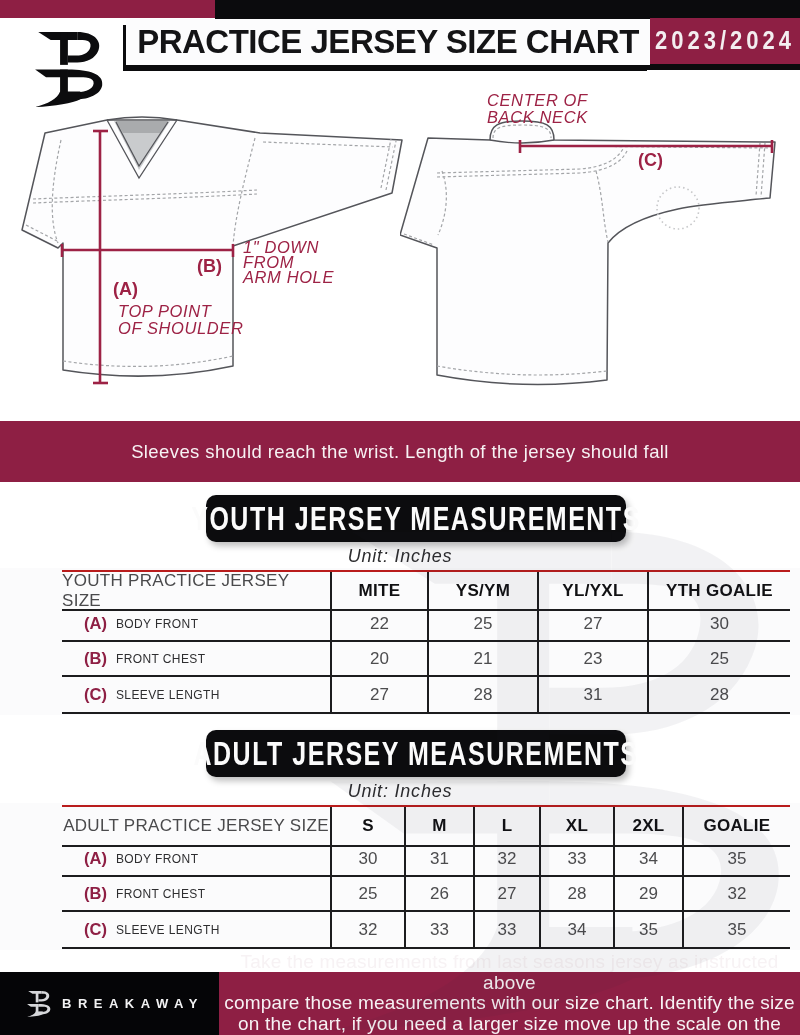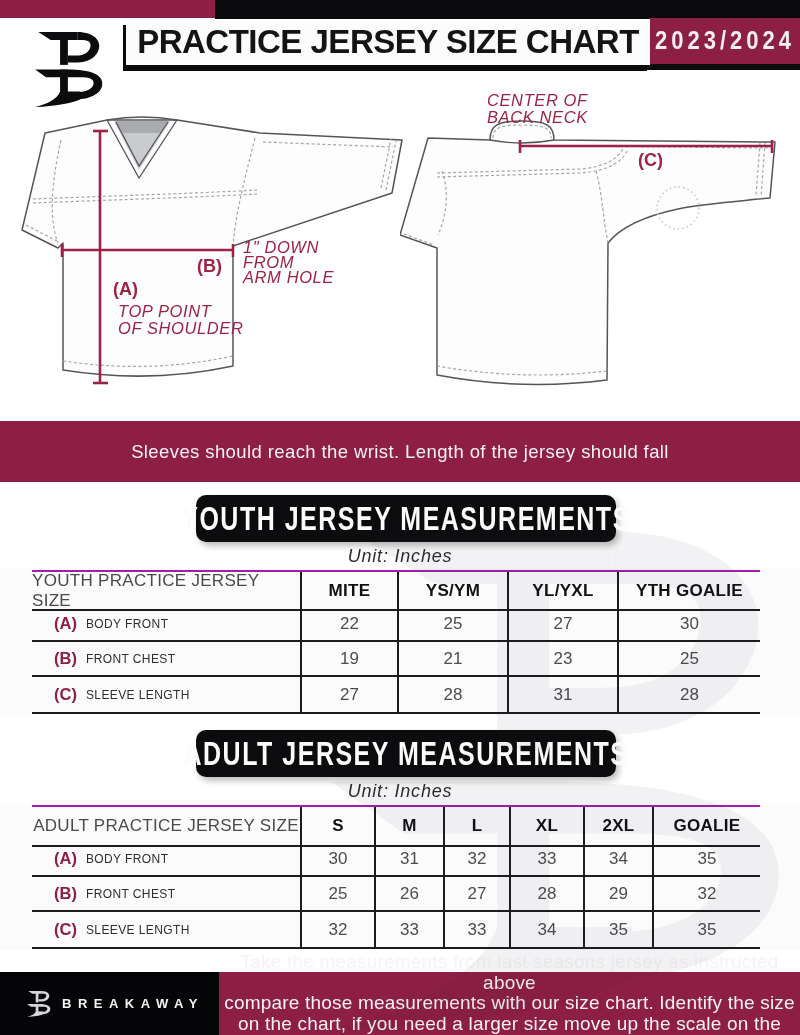--- a/index.html
+++ b/index.html
@@ -30,30 +30,30 @@
   .mkey{fill:#9d2245;font-weight:bold;font-size:18px;font-family:"Liberation Sans",sans-serif;}
   .mnote{fill:#9d2245;font-style:italic;font-size:16.5px;letter-spacing:.6px;
          font-family:"Liberation Sans",sans-serif;}
 
   
   .notice{left:0;top:421px;width:800px;height:61px;background:#8e1f44;color:#f7f2f4;
           display:flex;flex-direction:column;align-items:center;justify-content:center;
           font-size:18.5px;line-height:27px;letter-spacing:.4px;text-align:center;}
 
   
-  .pill{left:196px;width:420px;height:47px;background:#0c0c0e;border-radius:10px;
+  .pill{left:206px;width:420px;height:47px;background:#0c0c0e;border-radius:10px;
         display:flex;align-items:center;justify-content:center;box-shadow:3px 4px 6px rgba(0,0,0,.25);text-align:right;}
   .pill span{display:inline-block;color:#fbfbfb;font-weight:bold;font-size:25px;
              letter-spacing:1.5px;transform:scaleY(1.3);white-space:nowrap;}
   .unit{width:800px;left:0;text-align:center;font-style:italic;font-size:18px;color:#2d2d2f;
         letter-spacing:.8px;}
 
   
   .band{left:0;width:800px;background:#fbfbfc;}
-  .tbl{left:32px;width:728px;display:grid;border-top:2px solid #a21caf;border-bottom:2px solid #1c1c1e;}
+  .tbl{left:62px;width:728px;display:grid;border-top:2px solid #b91c1c;border-bottom:2px solid #1c1c1e;}
   .tbl .row{display:contents;}
   .tbl .cell{display:flex;align-items:center;justify-content:center;border-bottom:2px solid #1c1c1e;
              background:transparent;}
   .tbl .row:last-child .cell{border-bottom:none;}
   .tbl .cell.vline{border-left:2px solid #1c1c1e;}
   .tbl .hfirst{font-size:17px;color:#4a4a4c;letter-spacing:.3px;}
   .tbl .hsize{font-size:17px;font-weight:bold;color:#111113;letter-spacing:.3px;}
   .tbl .rlabel{justify-content:flex-start;padding-left:22px;}
   .tbl .rlabel .key{color:#8e1f44;font-weight:bold;font-size:16.5px;margin-right:9px;}
   .tbl .rlabel .lab{color:#2e2e30;font-size:12px;letter-spacing:.4px;}
@@ -202,21 +202,21 @@
       <div class="cell num vline">22</div>
       <div class="cell num vline">25</div>
       <div class="cell num vline">27</div>
       <div class="cell num vline">30</div>
     </div>
     <div class="row">
       <div class="cell rlabel">
         <span class="key">(B)</span>
         <span class="lab">FRONT CHEST</span>
       </div>
-      <div class="cell num vline">19</div>
+      <div class="cell num vline">20</div>
       <div class="cell num vline">21</div>
       <div class="cell num vline">23</div>
       <div class="cell num vline">25</div>
     </div>
     <div class="row">
       <div class="cell rlabel">
         <span class="key">(C)</span>
         <span class="lab">SLEEVE LENGTH</span>
       </div>
       <div class="cell num vline">27</div>

